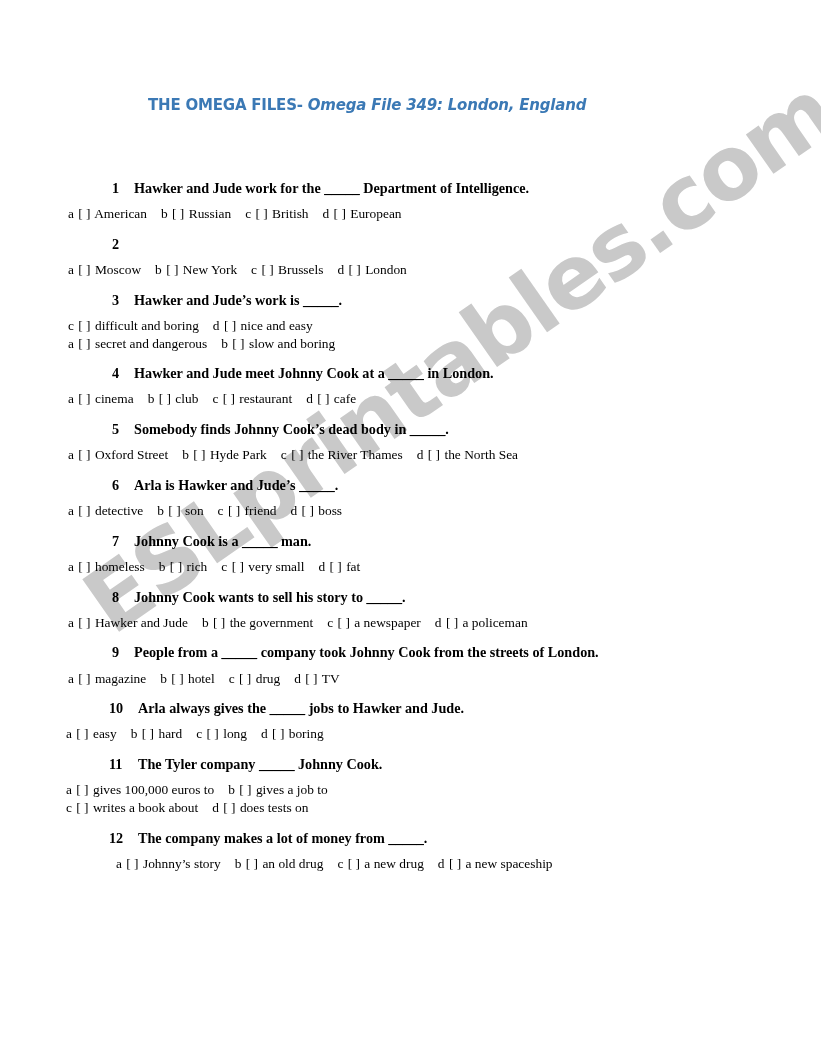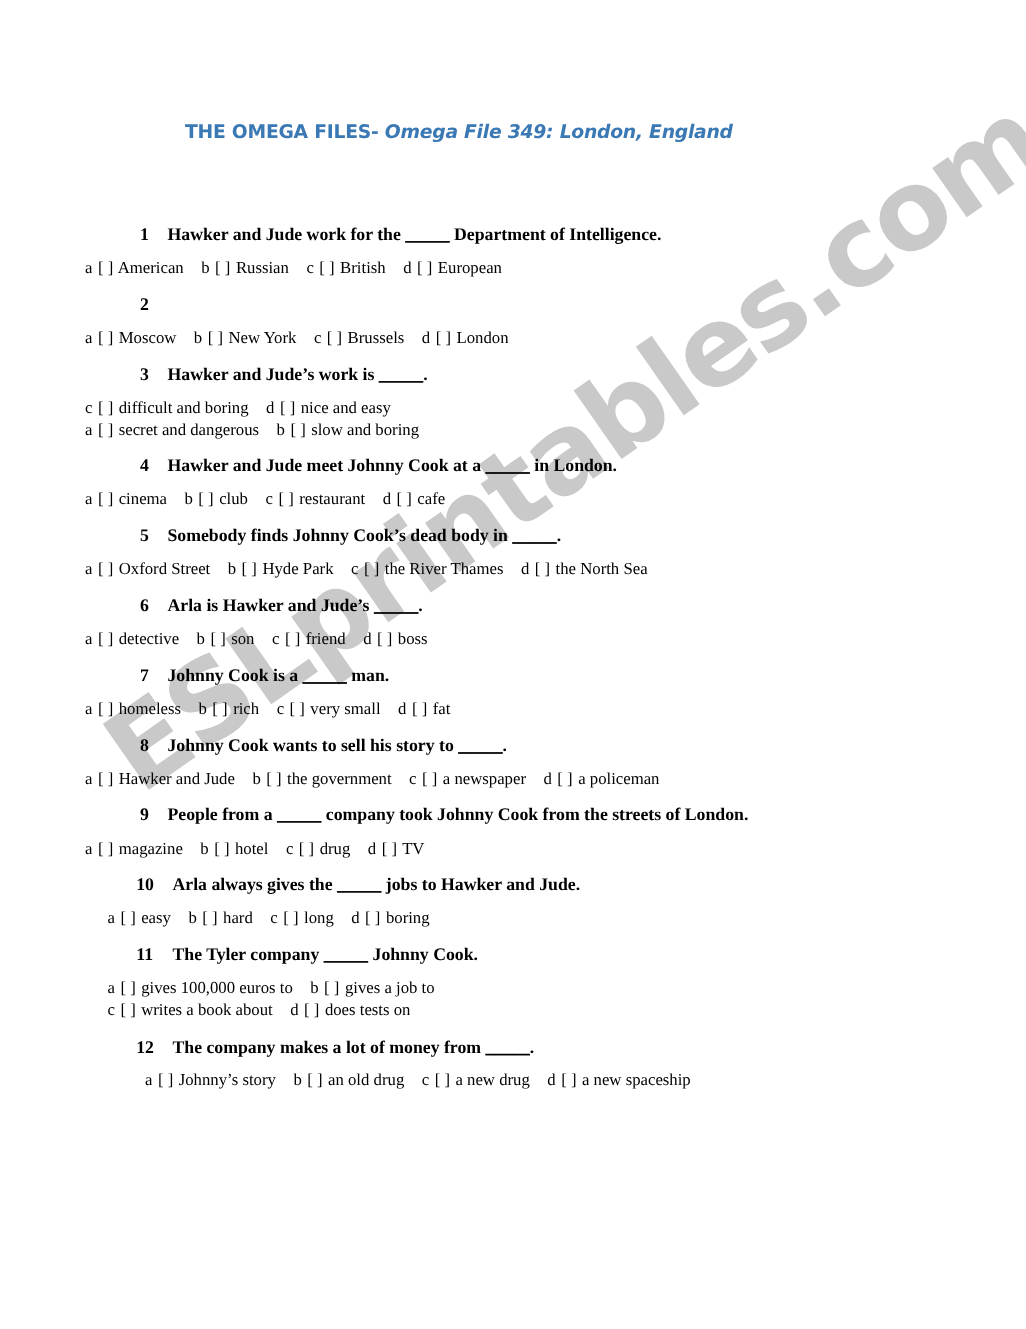--- a/index.html
+++ b/index.html
@@ -118,21 +118,21 @@
   .q-text .blank {
     text-decoration: underline;
     letter-spacing: 0px;
   }
 
   .answers {
     padding-left: 68px;
     margin-top: 7px;
   }
   .question-block.wide .answers {
-    padding-left: 86px;
+    padding-left: 66px;
   }
   .question-block.indent-less .answers {
     padding-left: 116px;
   }
   .answer-row {
     font-size: 13.4px;
     font-weight: 400;
     line-height: 1.32;
     white-space: nowrap;
   }

